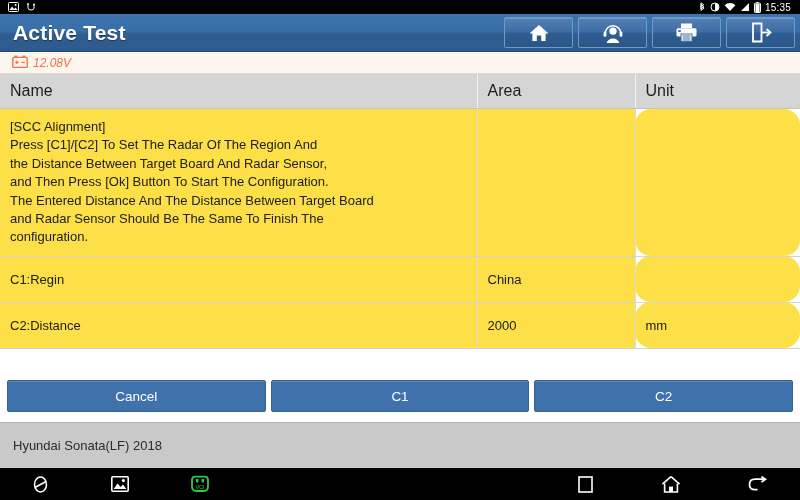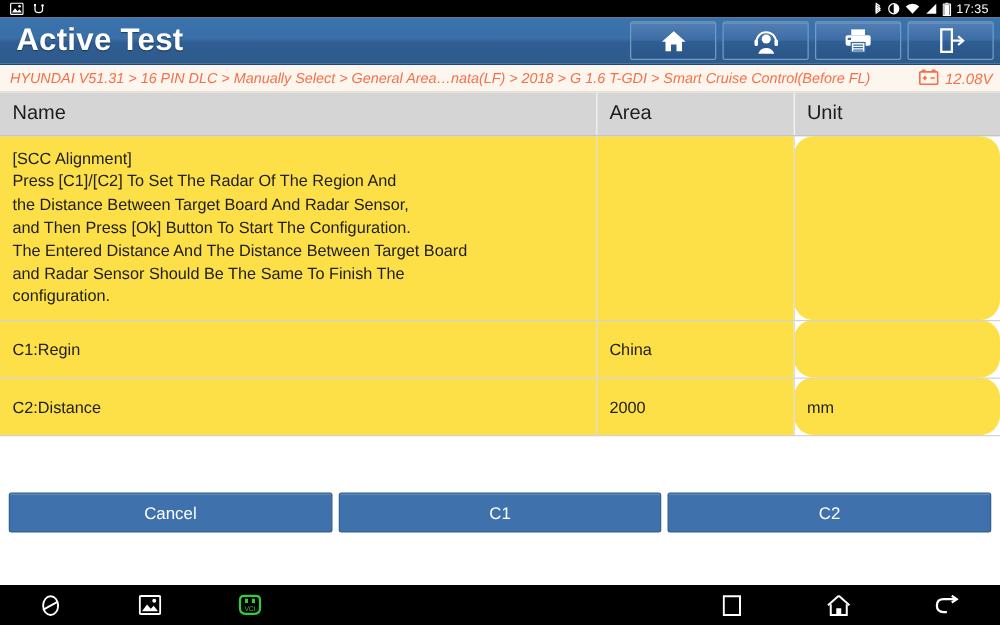--- a/index.html
+++ b/index.html
@@ -24,21 +24,21 @@
   .sb-ico { display: inline-flex; align-items: center; }
 
   
   .titlebar {
     height: 38px;
     background: linear-gradient(to bottom, #3b73ad 0%, #3a6fa8 45%, #2f5d91 55%, #2e5b8d 100%);
     border-bottom: 1px solid #1d4771;
     display: flex; align-items: center; position: relative;
   }
   .app-title {
-    color: #fff; font-size: 25px; font-weight: bold;
+    color: #fff; font-size: 21px; font-weight: bold;
     padding-left: 13px; letter-spacing: .2px;
     text-shadow: 0 1px 1px rgba(0,0,0,.45);
   }
   .tb-actions { position: absolute; right: 5px; top: 3px; display: flex; gap: 5px; }
   .tb-btn {
     width: 69px; height: 31px;
     background: linear-gradient(to bottom, #4d7fb5 0%, #416f a0 50%, #305d92 50%, #2d5689 100%);
     background: linear-gradient(to bottom, #537fb3 0%, #3d6da6 48%, #2f5e93 52%, #2b5587 100%);
     border: 1px solid #6e9cc6;
     border-radius: 2px;
@@ -81,21 +81,21 @@
     border-right: 1px solid #dcdcdc;
     border-bottom: 1px solid #d3d3d3;
   }
   table.grid td:last-child { border-right: none; border-radius: 16px; }
   td.instr { vertical-align: top; padding-top: 9px; line-height: 18.4px; }
   td.instr .ln { display: block; white-space: pre; }
   tr.r-data td { height: 46px; }
 
   
   .actionbar {
-    position: absolute; left: 0; right: 0; bottom: 64px;
+    position: absolute; left: 0; right: 0; bottom: 78px;
     height: 52px; background: #fff;
     display: flex; align-items: center; justify-content: center;
     gap: 5px; padding: 0 7px;
   }
   .act-btn {
     flex: 1; height: 32px;
     background: linear-gradient(to bottom, #4a7fb5 0%, #3f72a8 50%, #3a6ca1 51%, #35679b 100%);
     background: #3f72ad;
     border: 1px solid #33628f;
     border-radius: 2px;
@@ -173,21 +173,21 @@
             <path d="M9 1 L9 9 L1 9 Z" fill="#fff"></path>
           </svg>
       </span>
       <span class="sb-ico">
         <svg width="7" height="11" viewBox="0 0 7 11">
             <rect x="2.3" y="0" width="2.4" height="1" fill="#fff"></rect>
             <rect x="0.5" y="1.2" width="6" height="9.3" rx="0.6" fill="none" stroke="#fff" stroke-width="1"></rect>
             <rect x="1.4" y="2" width="4.2" height="8" fill="#fff"></rect>
           </svg>
       </span>
-      <span class="sb-time">17:35</span>
+      <span class="sb-time">15:35</span>
     </div>
   </div>
 
   <div class="titlebar">
     <div class="app-title">Active Test</div>
     <div class="tb-actions">
       <div class="tb-btn">
         <span>
           <svg width="22" height="20" viewBox="0 0 22 20">
               <path d="M11 2 L20.5 10.4 L17.6 10.4 L17.6 18 L13.2 18 L13.2 12.6 L8.8 12.6 L8.8 18 L4.4 18 L4.4 10.4 L1.5 10.4 Z" fill="#fff"></path>
@@ -224,21 +224,20 @@
             <path d="M3 1.5 L11.5 1.5 L11.5 19.5 L3 19.5 Z" fill="none" stroke="#fff" stroke-width="1.8"></path>
             <line x1="11.5" y1="10.5" x2="19.5" y2="10.5" stroke="#fff" stroke-width="1.8"></line>
             <path d="M16.5 7 L20.5 10.5 L16.5 14" fill="none" stroke="#fff" stroke-width="1.8"></path>
           </svg>
         </span>
       </div>
     </div>
   </div>
 
   <div class="breadcrumb">
-    <span class="bc-path">HYUNDAI V51.31 &gt; 16 PIN DLC &gt; Manually Select &gt; General Area…nata(LF) &gt; 2018 &gt; G 1.6 T-GDI &gt; Smart Cruise Control(Before FL)</span>
     <span class="bc-volt">
       <span>
         <svg width="16" height="13" viewBox="0 0 16 13">
           <rect x="2.4" y="0.6" width="3" height="1.6" fill="#f4704a"></rect>
           <rect x="10.4" y="0.6" width="3" height="1.6" fill="#f4704a"></rect>
           <rect x="0.8" y="2.4" width="14.4" height="10" rx="1" fill="none" stroke="#f4704a" stroke-width="1.4"></rect>
           <line x1="3.2" y1="7.4" x2="6.6" y2="7.4" stroke="#f4704a" stroke-width="1.3"></line>
           <line x1="4.9" y1="5.7" x2="4.9" y2="9.1" stroke="#f4704a" stroke-width="1.3"></line>
           <line x1="9.4" y1="7.4" x2="12.8" y2="7.4" stroke="#f4704a" stroke-width="1.3"></line>
         </svg>
@@ -288,20 +287,23 @@
       </tbody>
     </table>
   </div>
 
   <div class="actionbar">
     <div class="act-btn">Cancel</div>
     <div class="act-btn">C1</div>
     <div class="act-btn">C2</div>
   </div>
 
+  <div class="footer">
+    <span>Hyundai Sonata(LF) 2018</span>
+  </div>
 
   <div class="navbar">
     <div class="nav-left">
       <div class="nav-ico">
         <svg width="17" height="19" viewBox="0 0 17 19">
             <ellipse cx="8.5" cy="9.5" rx="6" ry="7.5" fill="none" stroke="#fff" stroke-width="1.5"></ellipse>
             <path d="M3 12.5 L14 6.5" fill="none" stroke="#fff" stroke-width="1.5"></path>
           </svg>
       </div>
       <div class="nav-ico">

